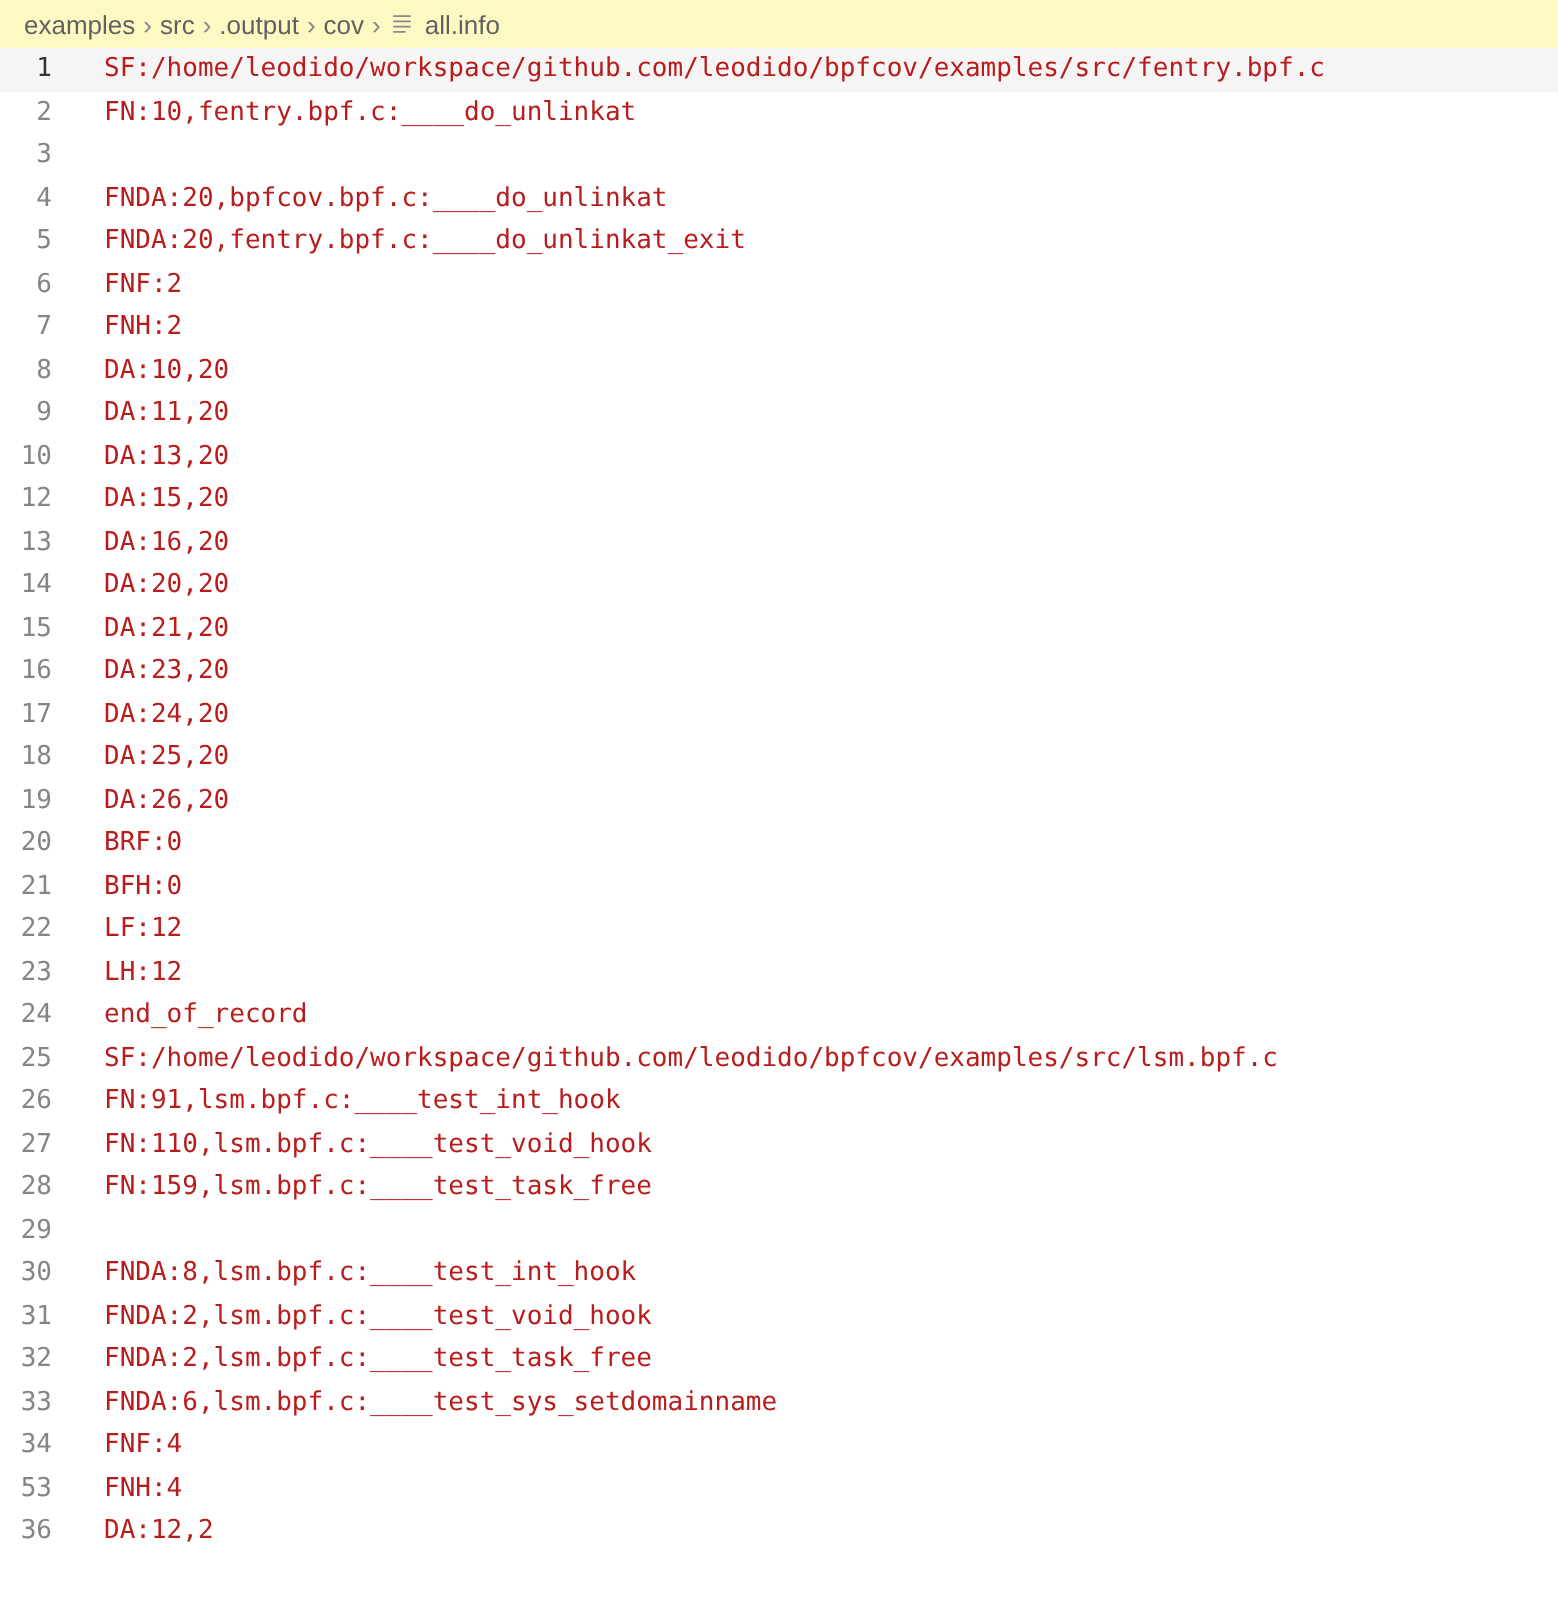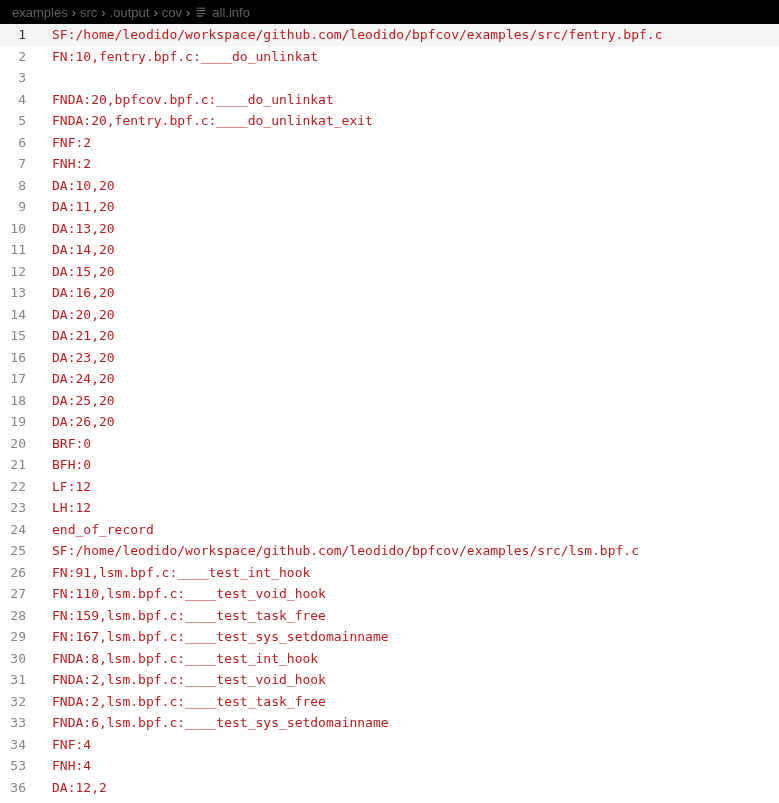--- a/index.html
+++ b/index.html
@@ -13,21 +13,21 @@
       background: #ffffff;
       color: #333;
       width: 779px;
       height: 803px;
       overflow: hidden;
     }
     .breadcrumb {
       display: flex;
       align-items: center;
       padding: 4px 12px;
-      background: #000000;
+      background: #fef9c3;
       font-family: -apple-system, BlinkMacSystemFont, 'Segoe UI', sans-serif;
       font-size: 13px;
       color: #616161;
       height: 24px;
     }
     .breadcrumb-item {
       cursor: pointer;
     }
     .breadcrumb-sep {
       margin: 0 4px;
@@ -130,24 +130,20 @@
     </div>
     <div class="line">
       <span class="line-number">9</span>
       <span class="line-content">DA:11,20</span>
     </div>
     <div class="line">
       <span class="line-number">10</span>
       <span class="line-content">DA:13,20</span>
     </div>
     <div class="line">
-      <span class="line-number">11</span>
-      <span class="line-content">DA:14,20</span>
-    </div>
-    <div class="line">
       <span class="line-number">12</span>
       <span class="line-content">DA:15,20</span>
     </div>
     <div class="line">
       <span class="line-number">13</span>
       <span class="line-content">DA:16,20</span>
     </div>
     <div class="line">
       <span class="line-number">14</span>
       <span class="line-content">DA:20,20</span>
@@ -203,21 +199,20 @@
     <div class="line">
       <span class="line-number">27</span>
       <span class="line-content">FN:110,lsm.bpf.c:____test_void_hook</span>
     </div>
     <div class="line">
       <span class="line-number">28</span>
       <span class="line-content">FN:159,lsm.bpf.c:____test_task_free</span>
     </div>
     <div class="line">
       <span class="line-number">29</span>
-      <span class="line-content">FN:167,lsm.bpf.c:____test_sys_setdomainname</span>
     </div>
     <div class="line">
       <span class="line-number">30</span>
       <span class="line-content">FNDA:8,lsm.bpf.c:____test_int_hook</span>
     </div>
     <div class="line">
       <span class="line-number">31</span>
       <span class="line-content">FNDA:2,lsm.bpf.c:____test_void_hook</span>
     </div>
     <div class="line">

